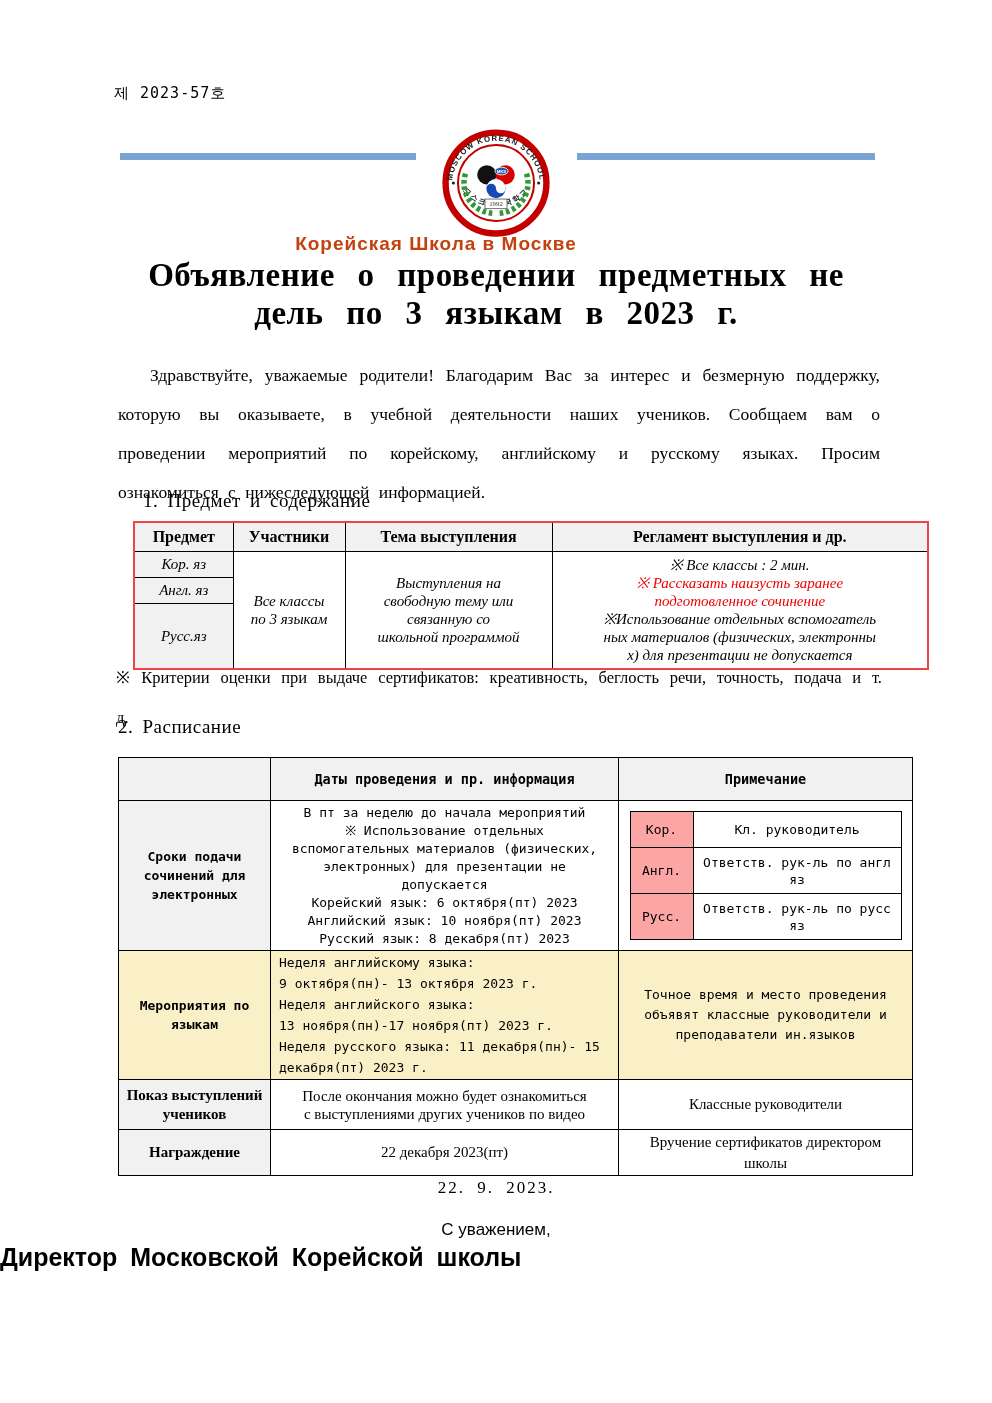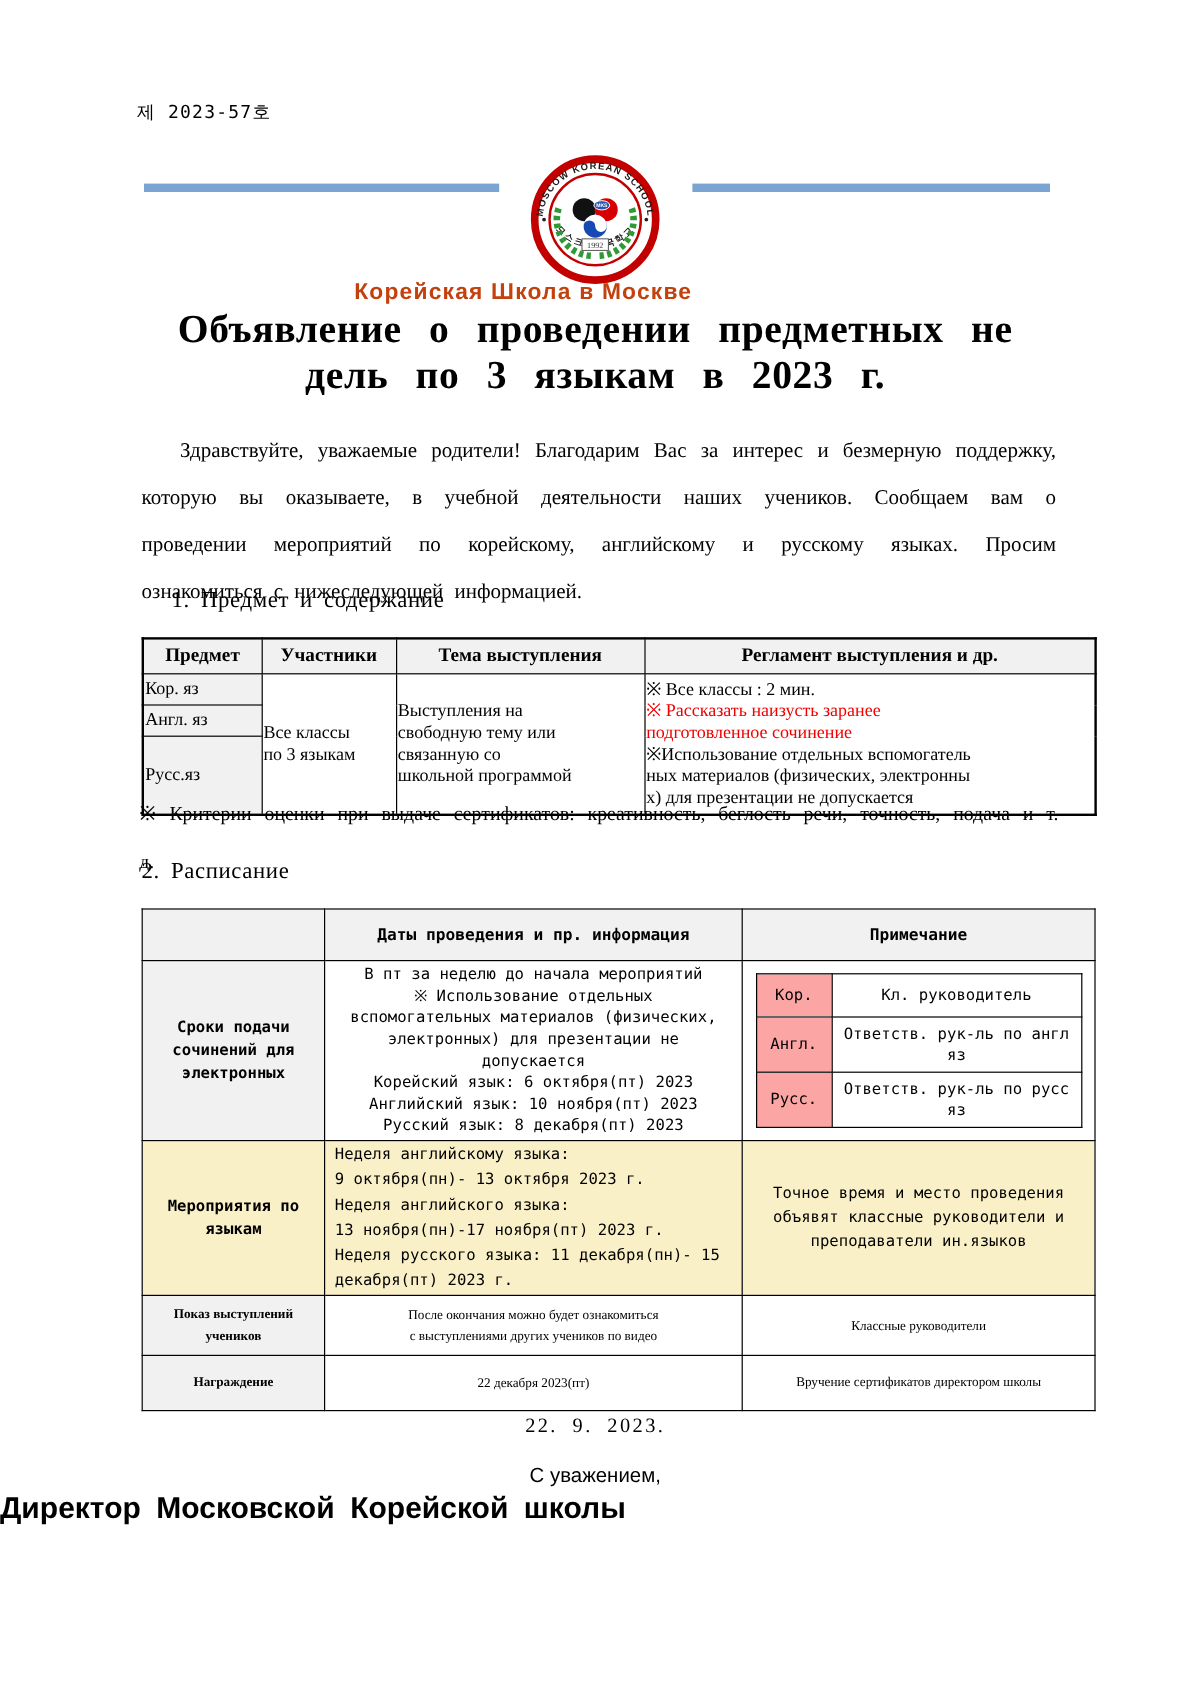--- a/index.html
+++ b/index.html
@@ -26,44 +26,44 @@
     text-align:justify;text-indent:32px;word-spacing:5px;}
 
   .section-heading{font-size:19px;letter-spacing:.5px;word-spacing:4px;}
   #sec1-heading{top:490px;left:143px;}
   #sec2-heading{top:716px;left:118px;}
 
   table{border-collapse:collapse;table-layout:fixed;}
   td,th{border:1px solid #000;overflow:hidden;}
 
   
-  #table1{top:521px;left:118px;width:794px;border:2px solid #000000;font-size:15px;margin-top:10px;}
+  #table1{top:521px;left:133px;width:794px;border:2px solid #ef4444;font-size:15px;}
   #table1 th{background:#f1f1f1;font-size:16px;font-weight:bold;height:26px;}
-  #table1 td{vertical-align:middle;}
+  #table1 td{text-align:center;vertical-align:middle;font-style:italic;}
   #table1 .subj{background:#f1f1f1;height:23px;}
   #table1 .subj-tall{height:62px;}
   #table1 .lines div{line-height:18px;}
   .red-text{color:#ee0000;}
 
   
   #cert-note{top:658px;left:116px;width:766px;font-size:16.5px;line-height:40px;
     text-align:justify;word-spacing:6px;}
 
   
   #table2{top:757px;left:118px;width:794px;border:1.5px solid #000;
     font-family:"DejaVu Sans Mono",monospace;font-size:13px;}
   #table2 th{background:#f1f1f1;font-weight:bold;height:40px;font-size:13.5px;}
   #table2 td{vertical-align:middle;text-align:center;}
   #table2 .rowlabel{background:#f1f1f1;font-weight:bold;line-height:19px;}
   #table2 .yellow{background:#faf0c8;}
   #table2 .yellow-label{background:#faf0c8;font-weight:bold;line-height:19px;}
   #table2 .clines div{line-height:18px;}
   #table2 .llines{text-align:left;padding-left:8px;}
   #table2 .llines div{line-height:21px;}
-  #table2 .serif-row{font-family:"Liberation Serif",serif;font-size:11px;}
+  #table2 .serif-row{font-family:"Liberation Serif",serif;font-size:15px;}
   #table2 .serif-row .rowlabel{font-weight:bold;}
   #table2 .note-cell{line-height:20px;padding:0 14px;}
 
   
   #nested{width:272px;margin:0 auto;border:1px solid #000;font-size:13px;}
   #nested td{border:1px solid #000;text-align:center;vertical-align:middle;line-height:17px;}
   #nested .lang{background:#fca5a5;width:60px;}
   #nested .r1{height:36px;} #nested .r2{height:46px;margin-top:44px;} #nested .r3{height:46px;}
 
   

